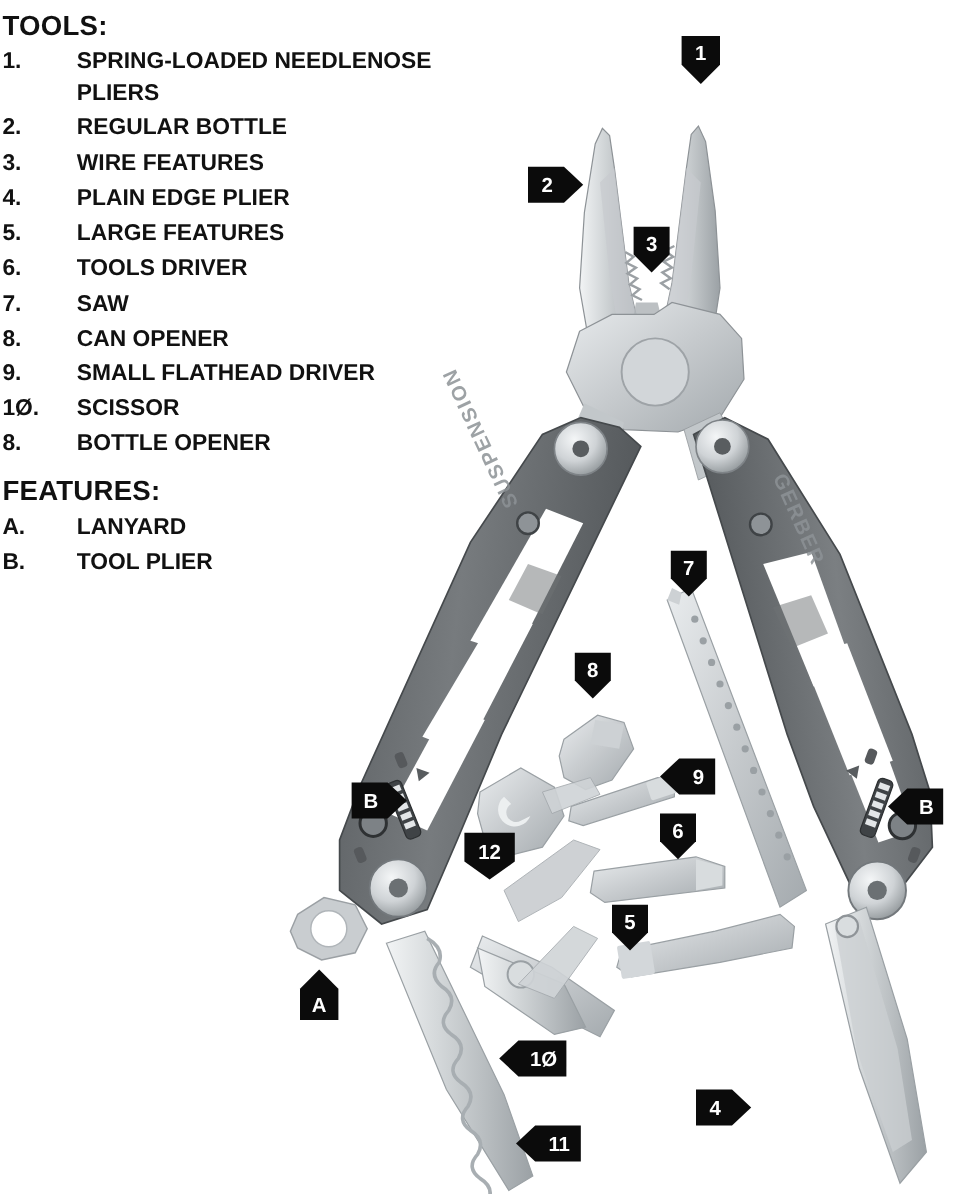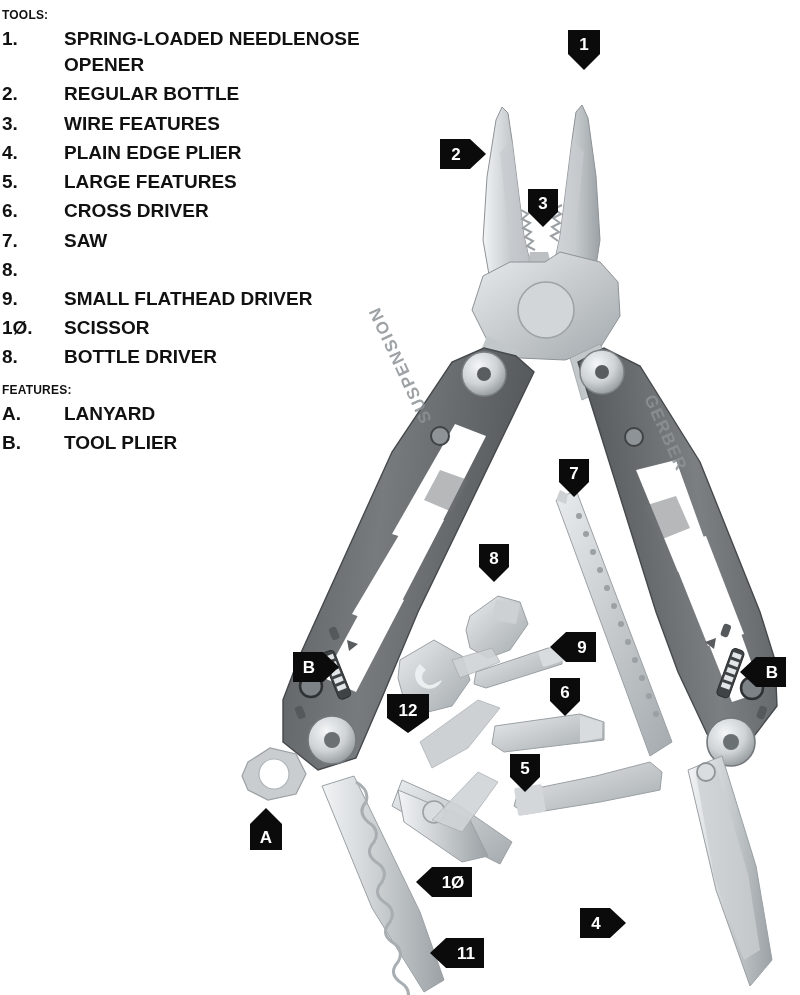--- a/index.html
+++ b/index.html
@@ -2,21 +2,21 @@
 <html><head>
 <meta charset="utf-8">
 <style>
   html,body{margin:0;padding:0;background:#ffffff;}
   body{width:800px;height:995px;position:relative;overflow:hidden;
        font-family:"Liberation Sans","DejaVu Sans",sans-serif;}
 
   #legend{position:absolute;left:0;top:0;width:420px;}
 
   .legend-head{
-    font-size:12px;font-weight:bold;color:#111;letter-spacing:.2px;
+    font-size:23px;font-weight:bold;color:#111;letter-spacing:.2px;
     margin:8px 0 4px 2px;
   }
   .legend-head.features{margin-top:12px;}
 
   .legend-row{display:flex;align-items:flex-start;margin:0 0 3px 2px;}
   .legend-num{
     width:62px;flex:0 0 62px;font-size:19px;font-weight:bold;color:#111;
     line-height:1.38;
   }
   .legend-label{
@@ -35,60 +35,61 @@
 </head>
 <body>
 
 <div id="legend">
 
   <div class="legend-head">TOOLS:</div>
 
   <div>
     <div class="legend-row">
       <span class="legend-num">1.</span>
-      <span class="legend-label">SPRING-LOADED NEEDLENOSE OPENER</span>
+      <span class="legend-label">SPRING-LOADED NEEDLENOSE PLIERS</span>
     </div>
     <div class="legend-row">
       <span class="legend-num">2.</span>
       <span class="legend-label">REGULAR BOTTLE</span>
     </div>
     <div class="legend-row">
       <span class="legend-num">3.</span>
       <span class="legend-label">WIRE FEATURES</span>
     </div>
     <div class="legend-row">
       <span class="legend-num">4.</span>
       <span class="legend-label">PLAIN EDGE PLIER</span>
     </div>
     <div class="legend-row">
       <span class="legend-num">5.</span>
       <span class="legend-label">LARGE FEATURES</span>
     </div>
     <div class="legend-row">
       <span class="legend-num">6.</span>
-      <span class="legend-label">CROSS DRIVER</span>
+      <span class="legend-label">TOOLS DRIVER</span>
     </div>
     <div class="legend-row">
       <span class="legend-num">7.</span>
       <span class="legend-label">SAW</span>
     </div>
     <div class="legend-row">
       <span class="legend-num">8.</span>
+      <span class="legend-label">CAN OPENER</span>
     </div>
     <div class="legend-row">
       <span class="legend-num">9.</span>
       <span class="legend-label">SMALL FLATHEAD DRIVER</span>
     </div>
     <div class="legend-row">
       <span class="legend-num">1Ø.</span>
       <span class="legend-label">SCISSOR</span>
     </div>
     <div class="legend-row">
       <span class="legend-num">8.</span>
-      <span class="legend-label">BOTTLE DRIVER</span>
+      <span class="legend-label">BOTTLE OPENER</span>
     </div>
   </div>
 
   <div class="legend-head features">FEATURES:</div>
 
   <div>
     <div class="legend-row">
       <span class="legend-num">A.</span>
       <span class="legend-label">LANYARD</span>
     </div>

